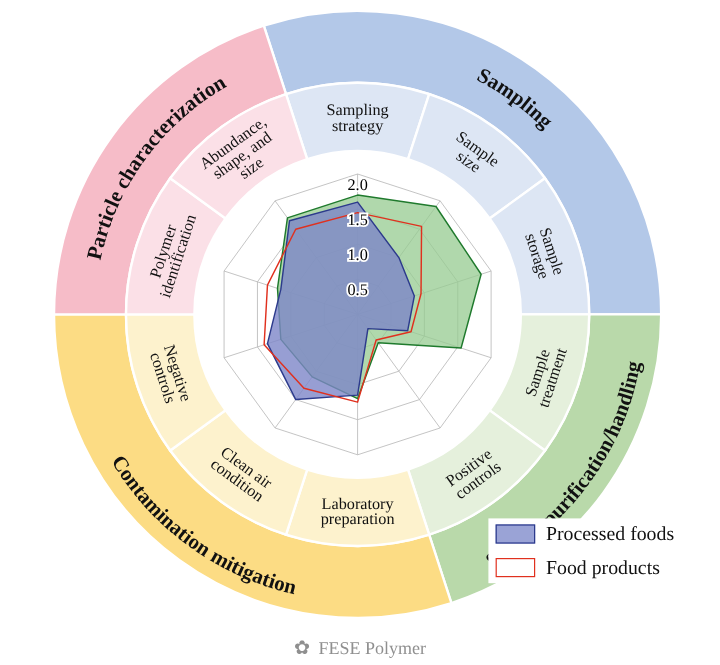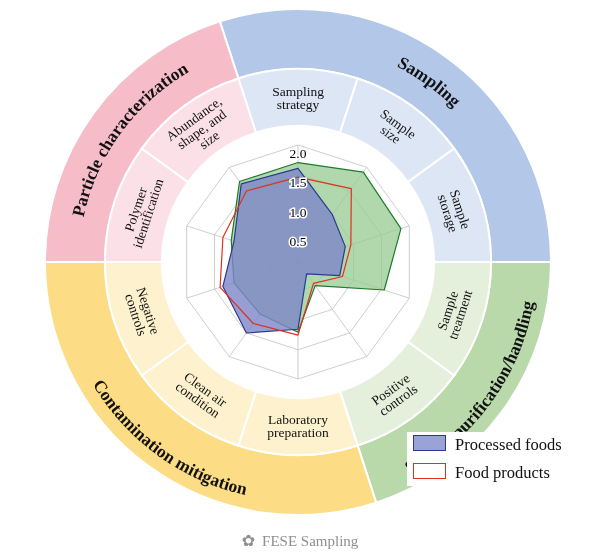--- a/index.html
+++ b/index.html
@@ -1,21 +1,21 @@
 <!DOCTYPE html>
 <html><head>
 <meta charset="utf-8">
 <style>
   html,body{margin:0;padding:0;background:#ffffff;}
   .figure{position:relative;width:600px;height:554px;background:#ffffff;
           font-family:"Liberation Serif",serif;overflow:hidden;}
   svg text{font-family:"Liberation Serif",serif;}
   .legend{position:absolute;left:407px;top:432px;background:#ffffff;
           padding:3px 6px;display:flex;flex-direction:column;gap:8px;}
-  .legend-row{display:flex;align-items:flex-start;}
+  .legend-row{display:flex;align-items:center;}
   .swatch{width:33px;height:16px;border:1.6px solid #000;margin-right:9px;
           box-sizing:border-box;flex:none;}
   .legend-label{font-size:16.5px;color:#111;white-space:nowrap;}
   .footer{position:absolute;left:0;right:0;bottom:4px;text-align:center;
           color:#8f8f8f;font-size:15px;}
   .footer .logo{font-family:"DejaVu Sans",sans-serif;margin-right:7px;font-size:16px;}
 </style>
 </head>
 <body>
 
@@ -81,15 +81,15 @@
       <div class="legend-row">
         <span class="swatch" style="background: rgb(154, 163, 214); border-color: rgb(44, 58, 140);"></span>
         <span class="legend-label">Processed foods</span>
       </div>
       <div class="legend-row">
         <span class="swatch" style="background: rgb(255, 255, 255); border-color: rgb(224, 48, 30);"></span>
         <span class="legend-label">Food products</span>
       </div>
     </div>
   <div class="footer">
-    <span class="logo">✿</span><span>FESE Sampling</span>
+    <span class="logo">✿</span><span>FESE Polymer</span>
   </div>
 </div>
 
 </body></html>

